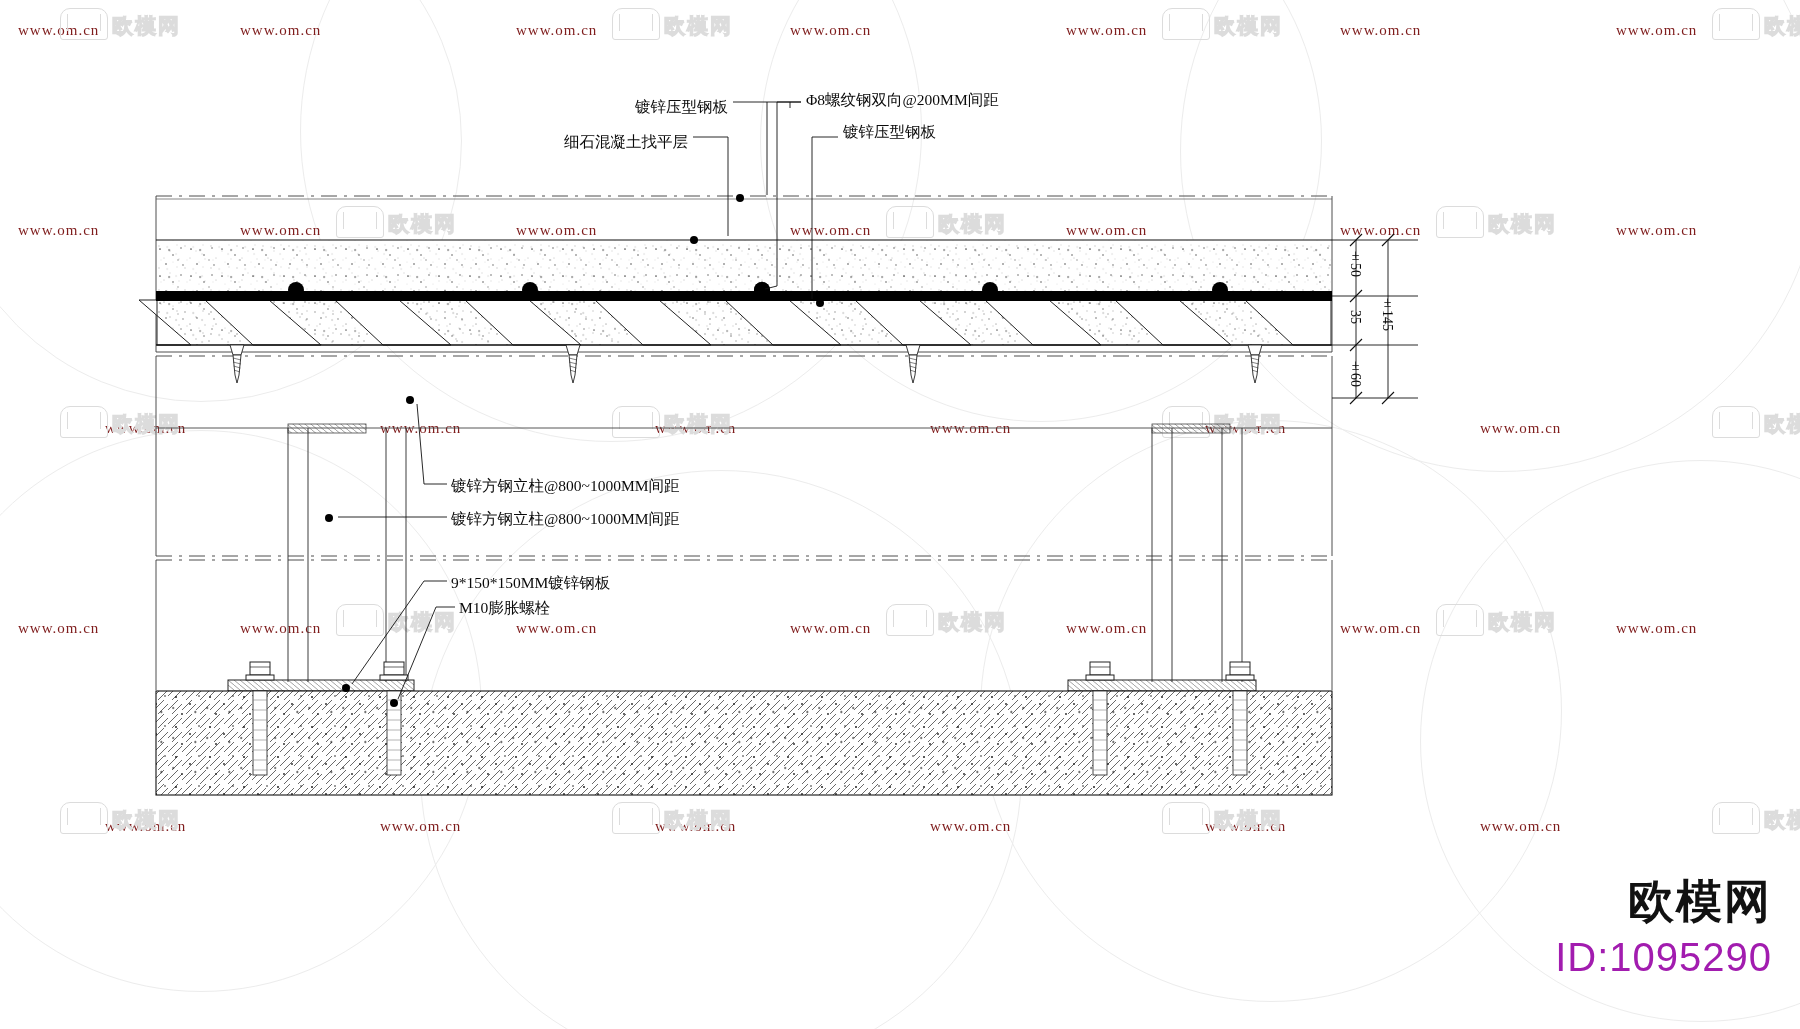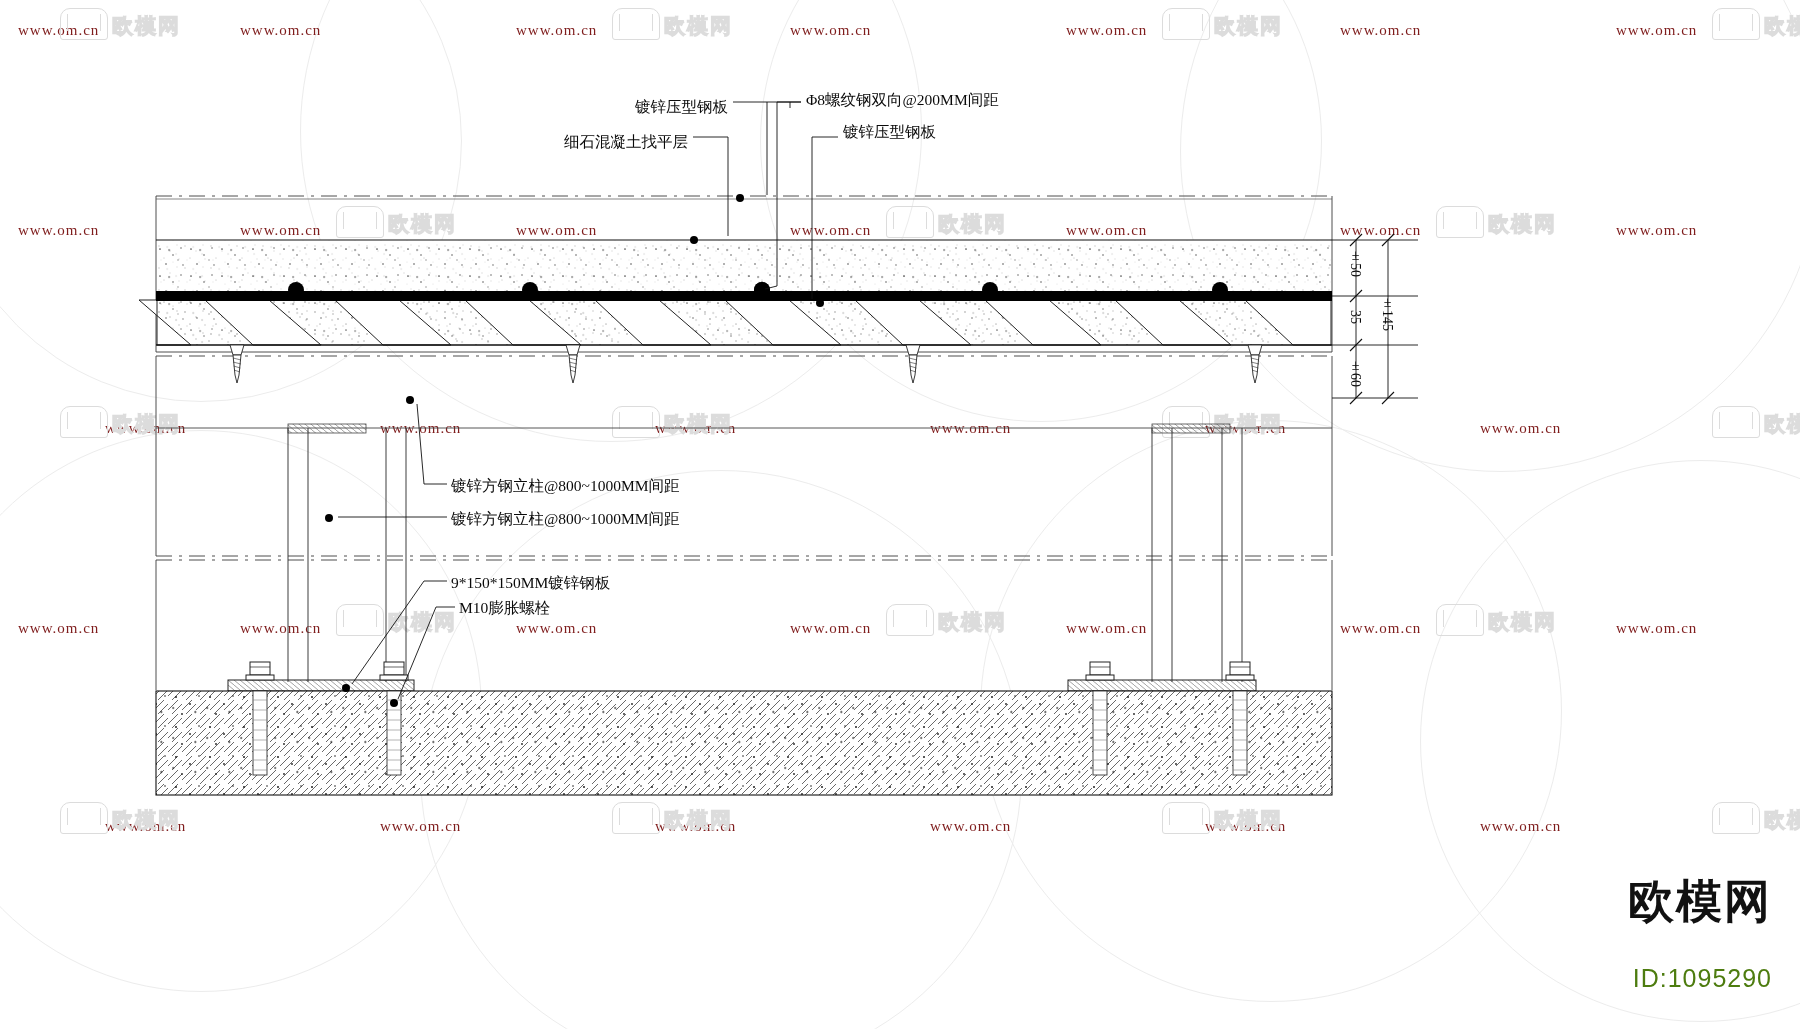--- a/index.html
+++ b/index.html
@@ -94,25 +94,25 @@
     z-index: 30;
     font-family: "Liberation Sans", sans-serif;
     font-size: 46px;
     font-weight: bold;
     color: #111;
     letter-spacing: 2px;
   }
   #brand-id {
     position: absolute;
     right: 28px;
-    bottom: 36px;
+    bottom: 49px;
     z-index: 30;
     font-family: "Liberation Sans", sans-serif;
-    font-size: 25px;
-    color: #4d7c0f;
+    font-size: 40px;
+    color: #a21caf;
     letter-spacing: 1px;
   }
 </style>
 </head>
 <body>
 
 <div id="stage">
 
   <div class="wm-layer" id="wm-layer">
       <div class="wm-circle" style="left: -60px; top: -120px; width: 520px; height: 520px;"></div>

